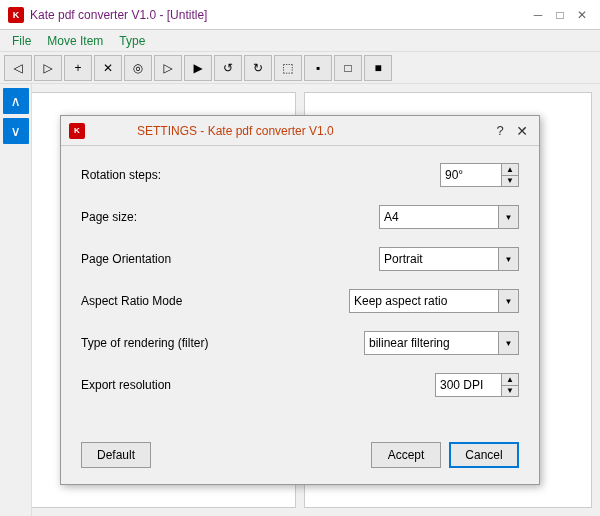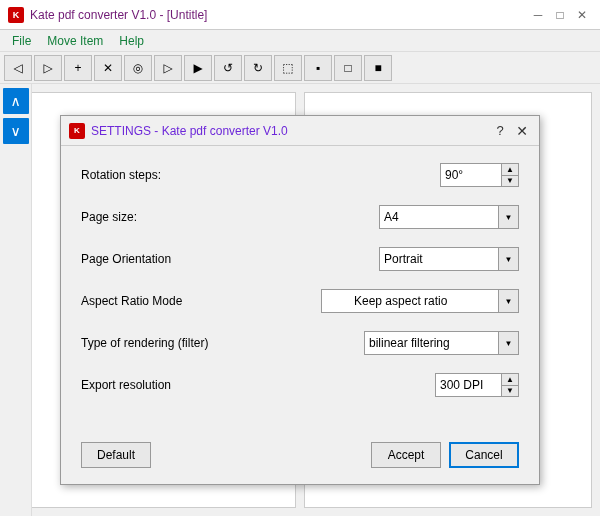--- a/index.html
+++ b/index.html
@@ -172,21 +172,22 @@
       display: flex;
       align-items: center;
       justify-content: center;
       font-size: 8px;
       color: white;
       font-weight: bold;
     }
     .dialog-title-text {
       font-size: 12px;
       font-weight: normal;
-      color: #6d28d9;
+      color: #c2410c;
+      margin-left: 46px;
     }
     .dialog-title-controls {
       display: flex;
       align-items: center;
       gap: 4px;
     }
     .dialog-help-btn {
       width: 18px;
       height: 18px;
       background: transparent;
@@ -370,21 +371,21 @@
     <div class="title-bar-controls">
       <button class="title-bar-btn">─</button>
       <button class="title-bar-btn">□</button>
       <button class="title-bar-btn">✕</button>
     </div>
   </div>
 
   <div class="menu-bar">
     <div class="menu-item">File</div>
     <div class="menu-item">Move Item</div>
-    <div class="menu-item">Help</div>
+    <div class="menu-item">Type</div>
   </div>
 
   <div class="toolbar">
     <button class="toolbar-btn">◁</button>
     <button class="toolbar-btn">▷</button>
     <button class="toolbar-btn">+</button>
     <button class="toolbar-btn">✕</button>
     <button class="toolbar-btn">◎</button>
     <button class="toolbar-btn">▷</button>
     <button class="toolbar-btn">▶</button>
@@ -463,21 +464,21 @@
                 <option>Landscape</option>
               </select>
               <div class="dropdown-arrow">▼</div>
             </div>
           </div>
         </div>
 
         <div class="form-row">
           <label class="form-label">Aspect Ratio Mode</label>
           <div class="form-control-area">
-            <div class="dropdown" style="min-width:170px;padding-left:28px;">
+            <div class="dropdown" style="min-width:170px;">
               <select style="min-width:148px;">
                 <option>Keep aspect ratio</option>
                 <option>Ignore aspect ratio</option>
                 <option>Scale to fit</option>
               </select>
               <div class="dropdown-arrow">▼</div>
             </div>
           </div>
         </div>
 

